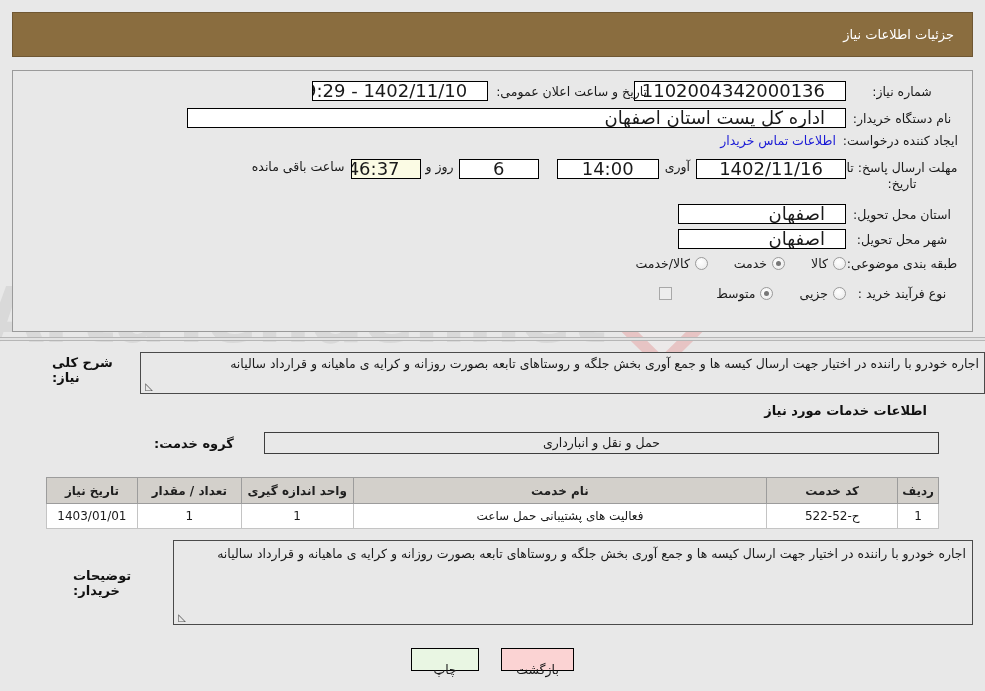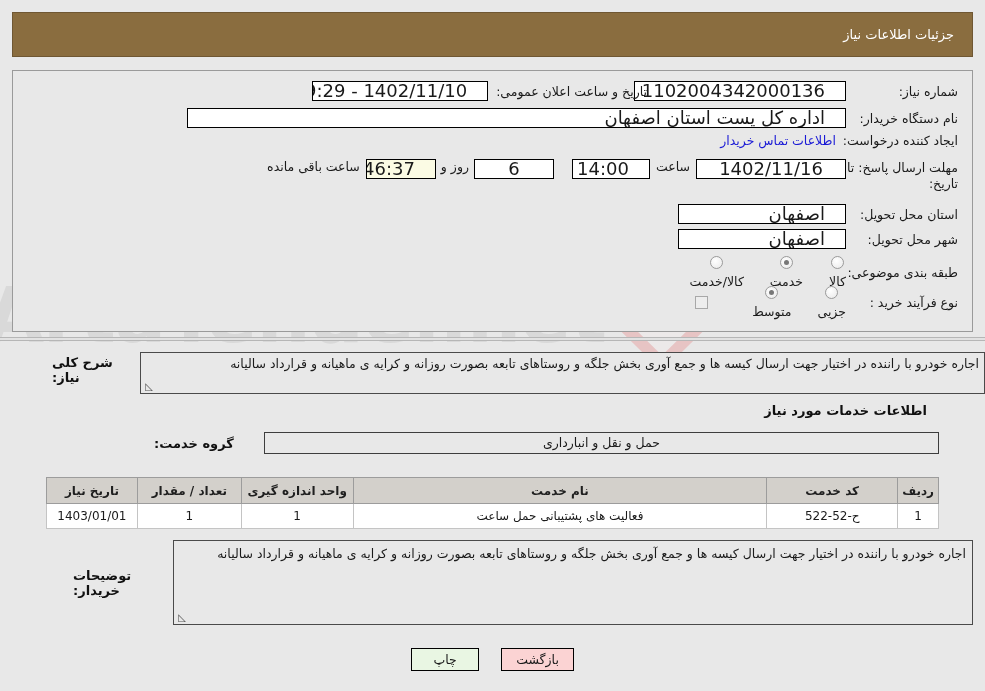--- a/index.html
+++ b/index.html
@@ -86,21 +86,21 @@
 
   .form-row {
     position: absolute;
     display: flex;
     align-items: center;
     font-size: 12.5px;
     color: #1a1a1a;
     white-space: nowrap;
   }
   .lbl { font-size: 12.5px; color: #1a1a1a; }
-  .lbl-w { width: 118px; text-align: right; padding-right: 6px; }
+  .lbl-w { width: 118px; text-align: center; padding-right: 6px; }
 
   .fld {
     border: 1px solid #000;
     background: #ffffff;
     height: 20px;
     line-height: 18px;
     font-size: 18px;
     padding: 0 20px;
     color: #1a1a1a;
     overflow: hidden;
@@ -117,21 +117,20 @@
     cursor: pointer;
   }
 
   
   .radio-group { display: flex; align-items: center; gap: 0; }
   .radio-item {
     display: flex; align-items: center;
     gap: 5px;
     margin-left: 26px;
     font-size: 12.5px;
-    flex-direction: column;
   }
   .radio {
     width: 13px; height: 13px;
     border-radius: 50%;
     border: 1px solid #9a9a9a;
     background: radial-gradient(circle at 40% 35%, #ffffff 0%, #efefef 70%, #e2e2e2 100%);
     position: relative;
     flex: 0 0 auto;
   }
   .radio.checked::after {
@@ -289,21 +288,21 @@
     gap: 22px;
     z-index: 2;
   }
   .btn {
     border: 1px solid #000;
     height: 23px;
     min-width: 68px;
     font-size: 12.5px;
     line-height: 21px;
     text-align: center;
-    padding: 0 14px;
+    padding: 10px 14px;
     cursor: pointer;
     color: #1a1a1a;
   }
   .btn-back  { background: #fbd3d3; }
   .btn-print { background: #e9f6e3; }
 </style>
 </head>
 <body>
 
 <div id="page">
@@ -336,22 +335,22 @@
     </div>
 
     <div class="form-row" style="right:8px; top:62px;">
       <span class="lbl lbl-w">ایجاد کننده درخواست:</span>
       <span class="link-blue" style="padding-right:10px;">اطلاعات تماس خریدار</span>
     </div>
 
     <div class="form-row" style="right:8px; top:88px; align-items:flex-start;">
       <span class="lbl lbl-w" style="white-space:normal; line-height:16px; display:inline-block; padding-top:1px;">مهلت ارسال پاسخ: تا تاریخ:</span>
       <span class="fld center" style="width:150px;">1402/11/16</span>
-      <span class="lbl" style="padding:0 6px;">ساعت</span>
-      <span class="fld center" style="width:78px;">14:00</span>
+      <span class="lbl" style="padding:0 6px;">آوری</span>
+      <span class="fld center" style="width:102px;">14:00</span>
       <span class="fld center" style="width:80px; margin-right:18px;">6</span>
       <span class="lbl" style="padding:0 5px;">روز و</span>
       <span class="fld yellow center" style="width:70px;">02:46:37</span>
       <span class="lbl" style="padding-right:6px;">ساعت باقی مانده</span>
     </div>
 
     <div class="form-row" style="right:8px; top:133px;">
       <span class="lbl lbl-w">استان محل تحویل:</span>
       <span class="fld right" style="width:168px;">اصفهان</span>
     </div>

